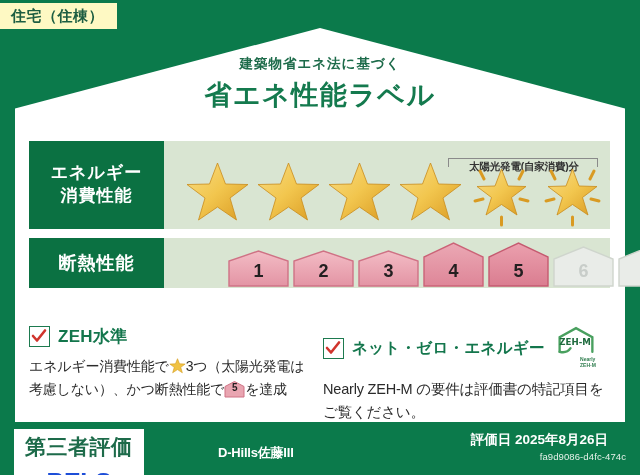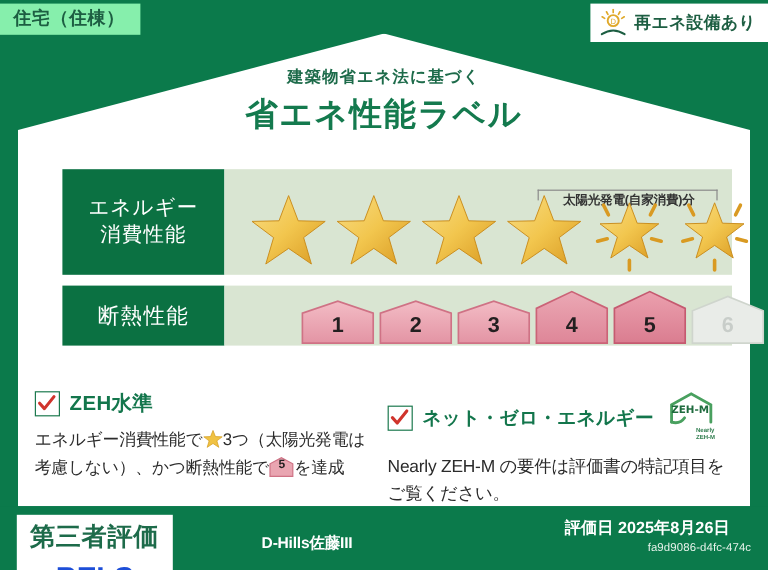--- a/index.html
+++ b/index.html
@@ -15,21 +15,21 @@
   }
   
   .house-body{
     position:absolute;left:15px;top:28px;width:610px;height:394px;
     background:#ffffff;
     clip-path:polygon(0% 20.4%, 50% 0%, 100% 20.4%, 100% 100%, 0% 100%);
   }
   
   .tag-housing{
     position:absolute;left:0px;top:3px;
-    background:#86efac;
+    background:#fef9c3;
     padding:5px 13px 6px 11px;
     font-size:15px;font-weight:bold;color:#1d5e42;
     letter-spacing:.5px;line-height:1;
     z-index:6;
   }
   
   .tag-renew{
     position:absolute;right:0px;top:3px;
     background:#ffffff;
     padding:4px 10px 4px 6px;
@@ -43,21 +43,21 @@
     position:absolute;left:0;right:0;top:55px;text-align:center;z-index:5;
   }
   .heading .sub{font-size:13.5px;font-weight:bold;color:#1d6b4a;letter-spacing:1px;}
   .heading .main{font-size:27px;font-weight:bold;color:#147a4e;letter-spacing:1.5px;margin-top:4px;}
   
   .rows{position:absolute;left:29px;top:141px;width:581px;z-index:5;}
   .perf-row{display:flex;align-items:stretch;margin-bottom:9px;}
   .row-label{
     width:135px;flex:0 0 135px;background:#0b7142;color:#fff;
     display:flex;flex-direction:column;align-items:center;justify-content:center;
-    font-weight:normal;letter-spacing:1px;line-height:1.35;margin-left:23px;
+    font-weight:bold;letter-spacing:1px;line-height:1.35;
   }
   .row-label.two span{display:block;}
   .row-energy .row-label{font-size:17px;}
   .row-insul  .row-label{font-size:18px;}
   .row-value{flex:1;background:#d9e5d2;position:relative;}
   .row-energy .row-value{height:88px;}
   .row-insul  .row-value{height:50px;}
   
   .stars{position:absolute;left:18px;bottom:2px;display:flex;align-items:flex-end;}
   .star-wrap{position:relative;width:71px;height:78px;}
@@ -123,37 +123,20 @@
 </style>
 </head>
 <body>
 
 <div id="label-root">
 
   <div class="house-body"></div>
 
   <div class="tag-housing">住宅（住棟）</div>
 
-  <div class="tag-renew">
-    <span>
-      <svg class="sun-ico" viewBox="0 0 26 24">
-        <g stroke="#e0a92b" stroke-width="1.4" stroke-linecap="round">
-          <line x1="13" y1="1" x2="13" y2="3.4"></line>
-          <line x1="7.4" y1="2.8" x2="8.6" y2="5"></line>
-          <line x1="18.6" y1="2.8" x2="17.4" y2="5"></line>
-          <line x1="3.8" y1="7" x2="5.9" y2="8.3"></line>
-          <line x1="22.2" y1="7" x2="20.1" y2="8.3"></line>
-        </g>
-        <circle cx="13" cy="10.2" r="4.6" fill="none" stroke="#e0a92b" stroke-width="1.6"></circle>
-        <text x="13" y="13" font-size="6" fill="#e0a92b" text-anchor="middle" font-family="DejaVu Sans">D</text>
-        <path d="M3.5 21.5 Q13 15.2 22.5 21.5" fill="none" stroke="#1d5e42" stroke-width="1.7" stroke-linecap="round"></path>
-      </svg>
-    </span>
-    <span class="txt">再エネ設備あり</span>
-  </div>
 
   <div class="heading">
     <div class="sub">建築物省エネ法に基づく</div>
     <div class="main">省エネ性能ラベル</div>
   </div>
 
   <div class="rows">
 
     <div class="perf-row row-energy">
       <div class="row-label two">

